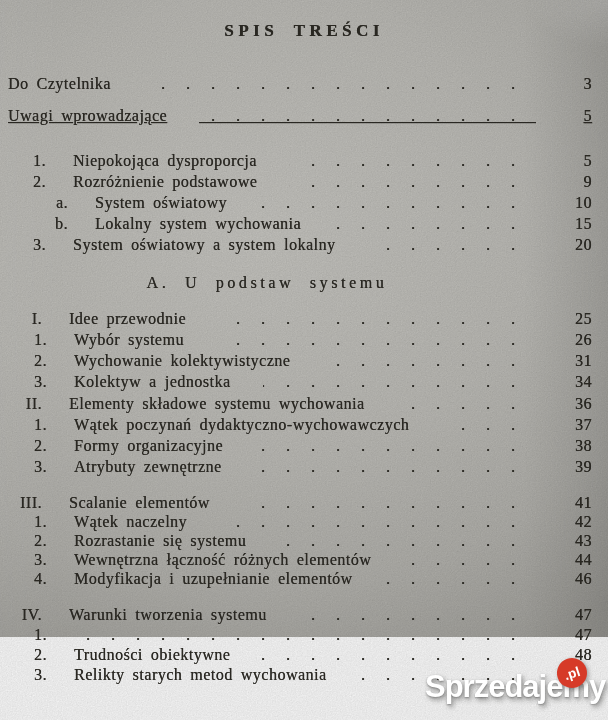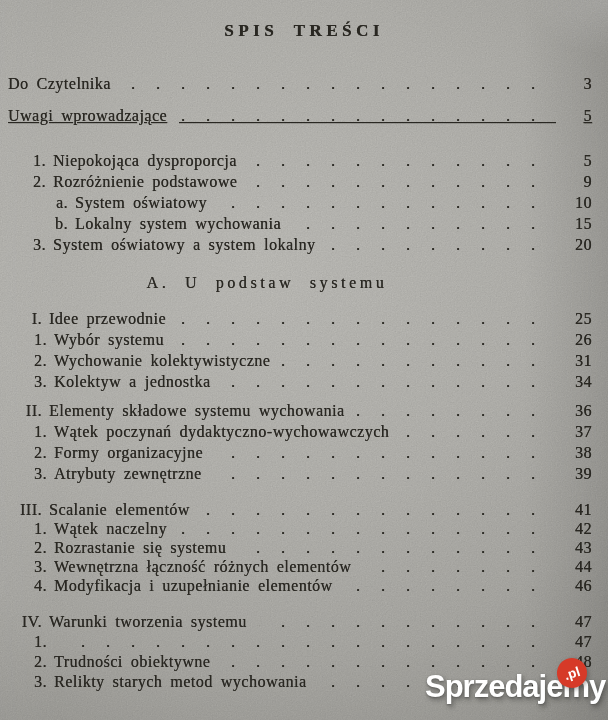--- a/index.html
+++ b/index.html
@@ -3,21 +3,21 @@
 <meta charset="utf-8">
 <style>
   html, body {
     margin: 0; padding: 0;
     width: 608px; height: 720px;
     overflow: hidden;
     font-family: "Liberation Serif", "DejaVu Serif", serif;
   }
   .sheet {
     position: absolute; inset: 0;
-    width: 608px; height: 720px;
+    width: 608px; height: 637px;
     background:
       radial-gradient(18% 10% at 100% 0%, rgba(255,255,255,0.20), rgba(255,255,255,0) 75%),
       linear-gradient(to right, rgba(255,255,255,0.05) 0%, rgba(0,0,0,0) 10%, rgba(0,0,0,0) 86%, rgba(0,0,0,0.10) 100%),
       radial-gradient(95% 75% at 42% 36%, #c9c8c3 0%, #bfbeb9 48%, #b4b3ae 76%, #a3a29d 100%);
     color: var(--ink, #2e2c26);
   }
   .grain { position: absolute; inset: 0; opacity: 0.35; pointer-events: none; z-index: 6; }
 
   .toc { position: relative; z-index: 2; }
 
@@ -45,20 +45,21 @@
   .row {
     display: flex;
     align-items: baseline;
     line-height: var(--lh, 21px);
     font-size: 16px;
     letter-spacing: 0.5px;
     word-spacing: 3.5px;
     padding-right: 16px;
     white-space: nowrap;
     text-shadow: 0.25px 0.25px 0.4px rgba(40,38,32,0.8);
+    gap: 20px;
   }
   .row.root { padding-left: 8px; }
   .num { display: inline-block; text-align: right; margin-right: 7px; flex: 0 0 auto; }
   .row.n1 .num    { width: 46px; }
   .row.alpha .num { width: 68px; }
   .row.roman .num { width: 42px; }
   .row.n2 .num    { width: 47px; }
   .label { flex: 0 0 auto; }
   .dots {
     flex: 1 1 auto;
@@ -70,21 +71,21 @@
     margin-right: 2px;
     color: var(--ink, #2e2c26);
   }
   .pg { flex: 0 0 auto; width: 34px; text-align: right; text-shadow: 0.35px 0.35px 0.5px rgba(40,38,32,0.9); }
 
   
   #part1 .grp-0 { margin-top: 32px; }
   #part1 .grp-1 { margin-top: 11px; text-decoration: underline; }
   #part1 .grp-2 { margin-top: 24px; }
   #part2 .grp-0 { margin-top: 15px; }
-  #part2 .grp-1 { margin-top: 8px; }
+  #part2 .grp-1 { margin-top: 1px; }
   #part2 .grp-2 { margin-top: 16px; --lh: 19px; }
   #part2 .grp-3 { margin-top: 17px; --lh: 20px; }
 
   .watermark { position: absolute; z-index: 8; left: 0; top: 0; width: 608px; height: 720px; pointer-events: none; }
   .wm-brand {
     position: absolute;
     left: 425px; top: 671px;
     font-family: "Liberation Sans", sans-serif;
     font-weight: 700;
     font-size: 31px;

